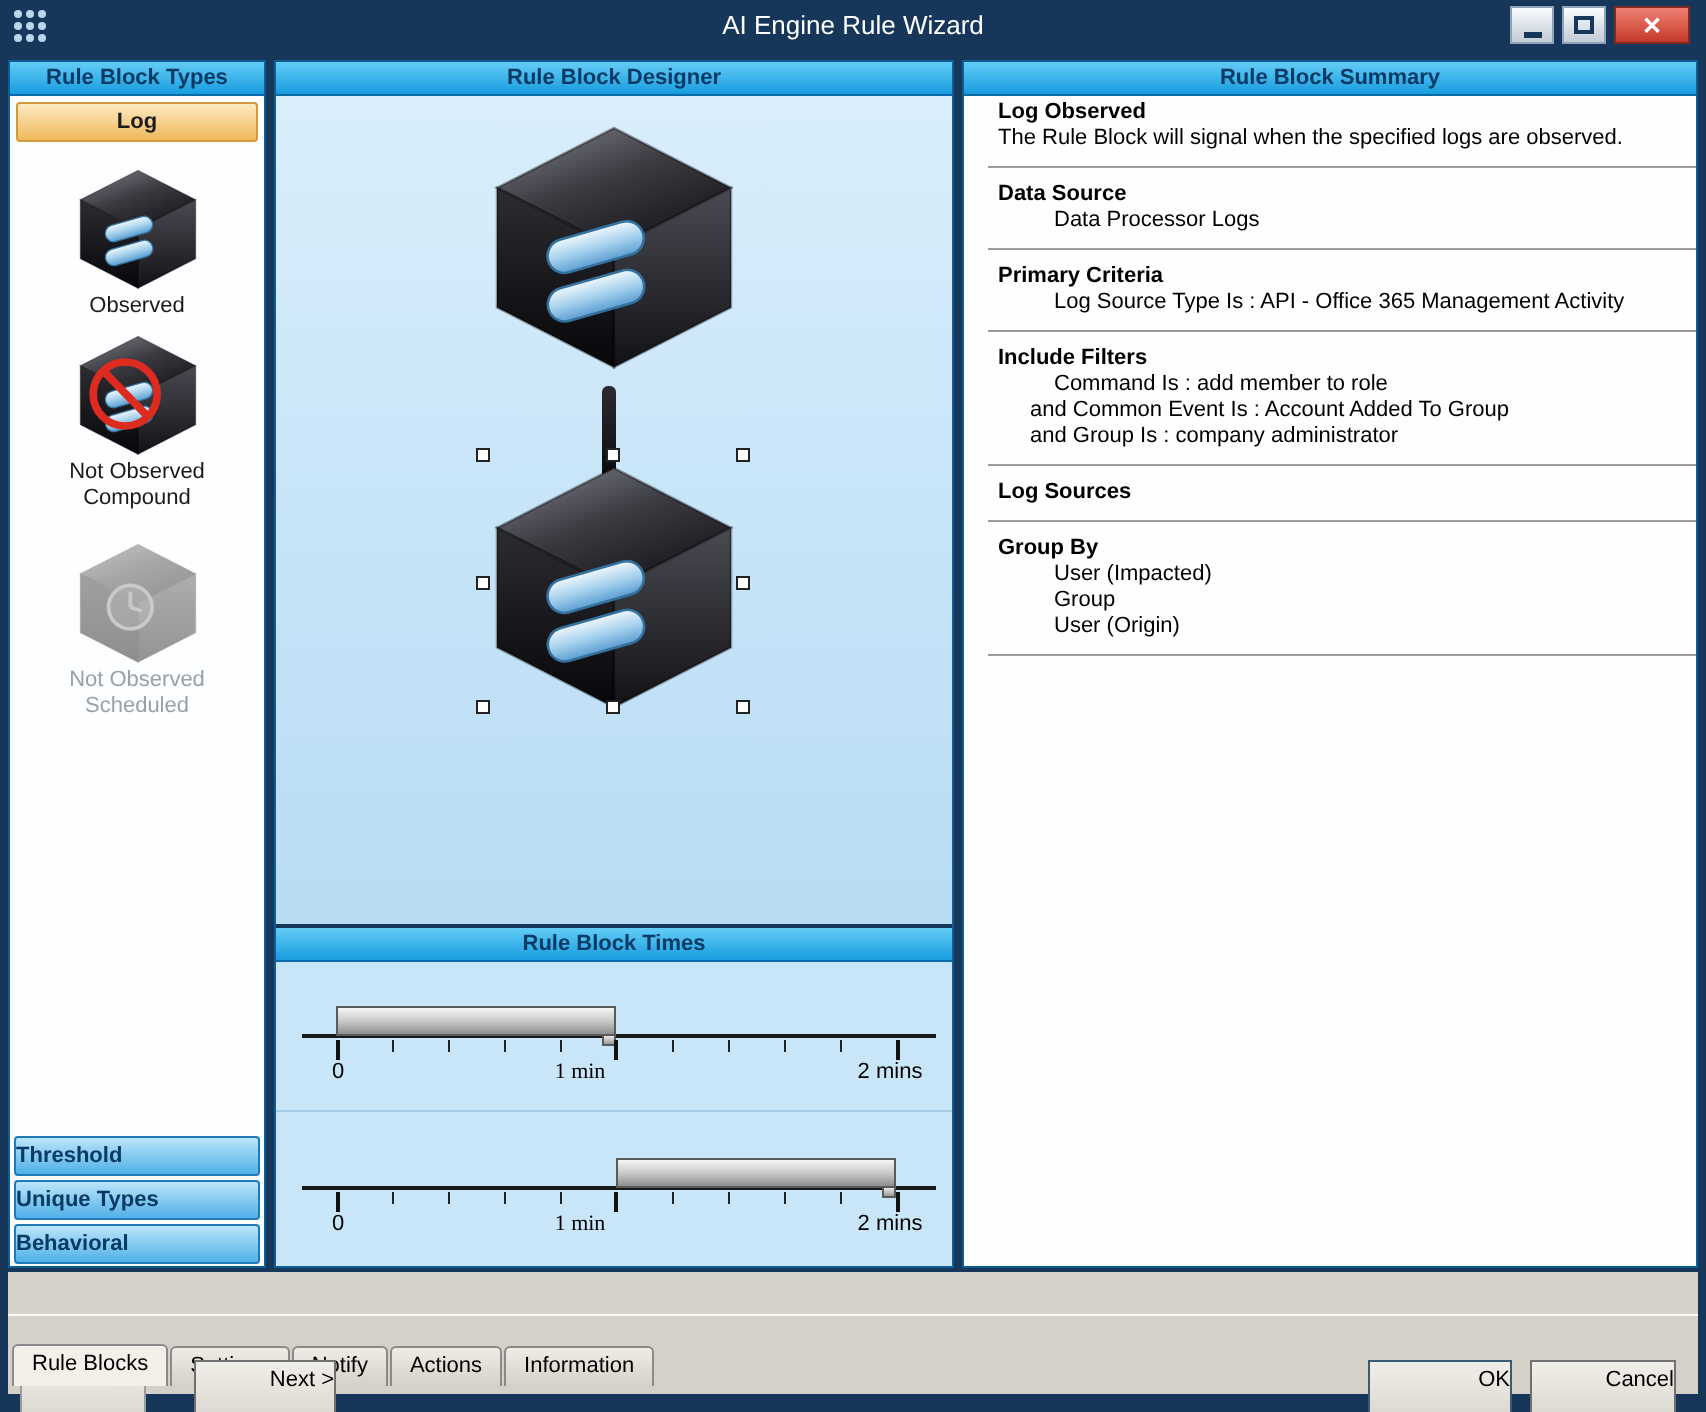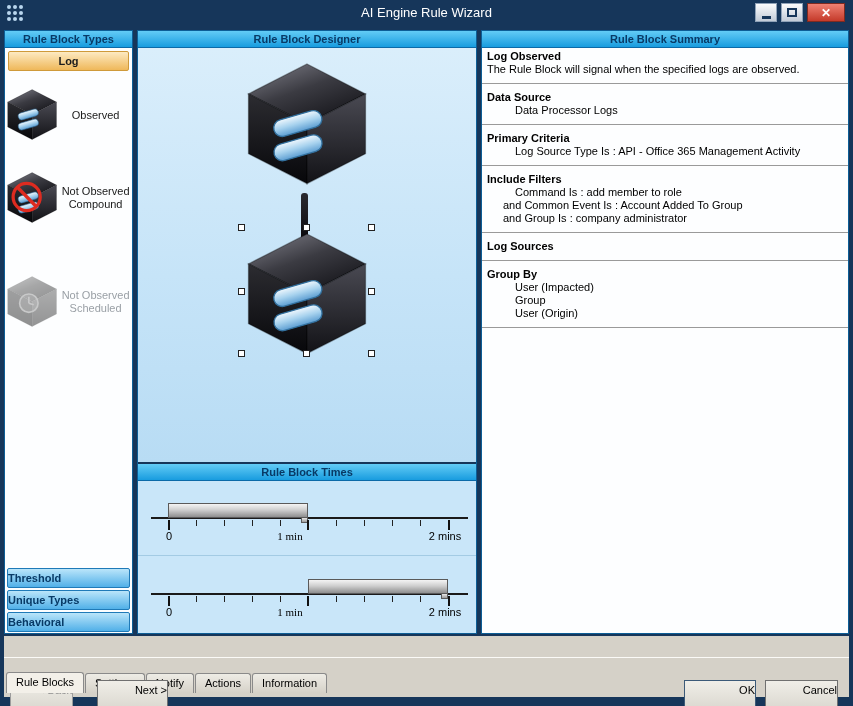--- a/index.html
+++ b/index.html
@@ -30,21 +30,21 @@
   .blue-header { height:17px; background:linear-gradient(#63ccf6,#189cdf);
                  border-bottom:1px solid #0b6aa8; color:#083a66; font-weight:bold;
                  text-align:center; line-height:16px; font-size:11px; }
 
   
   .left-panel  { left:4px;  top:30px; width:129px; height:604px; }
   .log-btn { position:absolute; left:3px; top:20px; width:121px; height:20px;
              background:linear-gradient(#fdeac2,#efb85a); border:1px solid #cf9a3a;
              border-radius:2px; color:#1c1c1c; font-weight:bold; text-align:center;
              line-height:18px; cursor:pointer; }
-  .type-item { position:absolute; left:0; width:100%; display:flex; flex-direction:row;
+  .type-item { position:absolute; left:0; width:100%; display:flex; flex-direction:column;
                align-items:center; cursor:pointer; }
   .type-item .t-label { margin-top:2px; width:86px; text-align:center; line-height:13px; color:#1a1a1a; }
   .type-item.disabled .t-label { color:#9aa0a6; }
   .type-item.disabled svg { filter:grayscale(1) opacity(0.45); }
   .ti1 { top:52px; } .ti2 { top:135px; } .ti3 { top:239px; }
   .blue-btn { position:absolute; left:2px; width:123px; height:20px;
               background:linear-gradient(#bae5fa,#51b0e8); border:1px solid #1f7ab8;
               border-radius:2px; color:#083a66; font-weight:bold; text-align:left;
               line-height:18px; cursor:pointer; }
   .bb1 { top:537px; } .bb2 { top:559px; } .bb3 { top:581px; }
@@ -75,21 +75,21 @@
   .tm1 { top:39px; } .tm2 { top:115px; }
   .tick-major { position:absolute; width:2px; height:10px; background:#111; }
   .tk1 { top:39px; } .tk2 { top:115px; }
   .tka { left:30px; } .tkb { left:169px; } .tkc { left:310px; }
   .tick-label { position:absolute; transform:translateX(-50%); color:#000; white-space:nowrap; }
   .tl-row1 { top:49px; } .tl-row2 { top:125px; }
   .tla { left:31px; } .tlb { left:152px;font-family:Liberation Serif, serif; } .tlc { left:307px; }
 
   
   .right-panel { left:481px; top:30px; width:368px; height:604px; }
-  .summary-body { padding-top:2px; }
+  .summary-body { padding-top:2px;padding-left:12px; }
   .sec-title { font-weight:bold; padding:0 5px; line-height:13px; }
   .sec-line  { padding:0 5px; line-height:13px; }
   .ind1 { padding-left:14px;margin-left:19px; } .ind2 { padding-left:21px; }
   .sec-hr { border:0; border-top:1px solid #9a9a9a; margin:7px 0; }
 
   
   .footer { position:absolute; left:4px; top:636px; width:845px; height:61px;
             background:#d5d1c8; }
   .tabstrip { position:absolute; left:2px; top:0; height:21px; display:flex; align-items:flex-end;margin-top:36px; }
   .tab { height:20px; line-height:19px; padding:0 9px; margin-right:1px;

